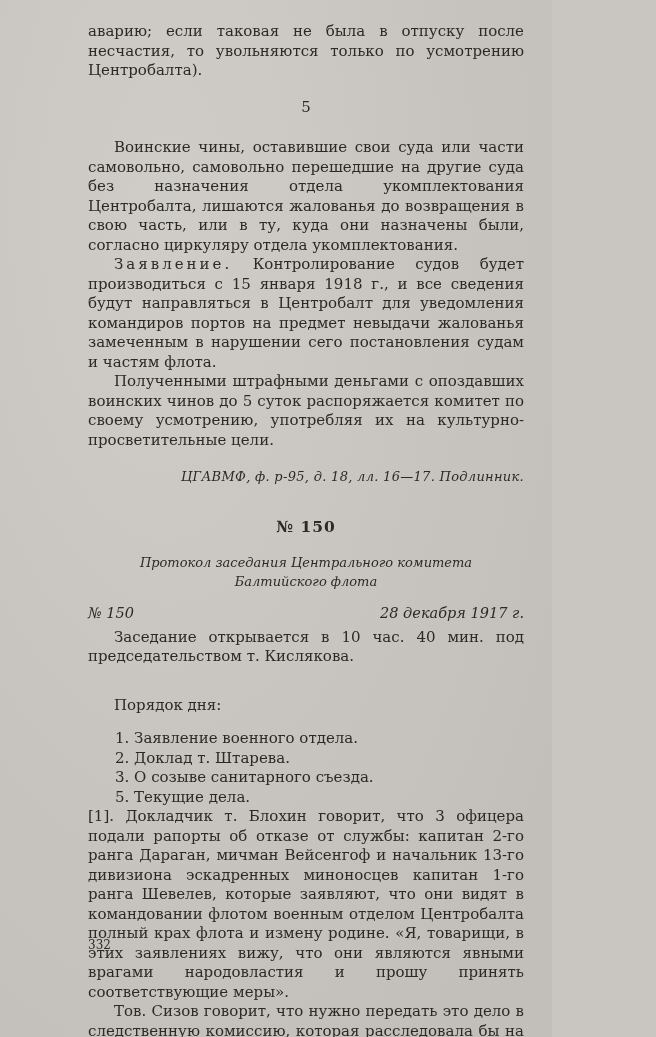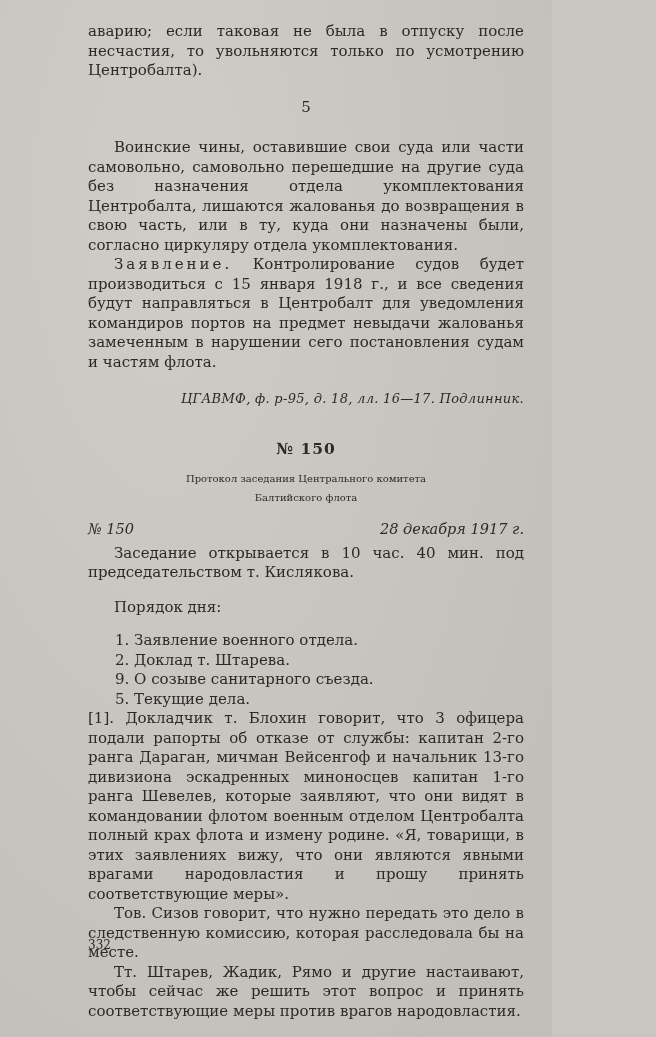--- a/index.html
+++ b/index.html
@@ -44,34 +44,35 @@
     text-align: right;
   }
   .doc-heading {
     margin-top: 30px;
     text-align: center;
     font-weight: bold;
     font-size: 15.5px;
     letter-spacing: 1px;
   }
   .doc-title {
-    margin-top: 11px;
+    margin-top: 17px;
     text-align: center;
-    font-size: 10px;
+    font-style: italic;
+    font-size: 13px;
     line-height: 19px;
   }
   .num-date-row {
     margin-top: 13px;
     display: flex;
     justify-content: space-between;
     font-style: italic;
     font-size: 14.5px;
   }
   .opening { margin-top: 4px; }
-  .agenda-label { margin-top: 15px; text-indent: 26px; }
+  .agenda-label { margin-top: 29px; text-indent: 26px; }
   .agenda { margin-top: 14px; }
   .agenda div { padding-left: 27px; }
   .sect-label { margin-top: 10px; text-indent: 26px; }
   .pagenum {
     position: absolute;
     left: 88px;
     top: 936px;
     font-size: 12px;
   }
 </style>
@@ -81,20 +82,21 @@
 <div class="page">
 
   <p class="just">аварию; если таковая не была в отпуску после несчастия, то увольняются только по усмотрению Центробалта).</p>
 
   <p class="sec-num">5</p>
 
   <p class="just indent">Воинские чины, оставившие свои суда или части самовольно, самовольно перешедшие на другие суда без назначения отдела укомплектования Центробалта, лишаются жалованья до возвращения в свою часть, или в ту, куда они назначены были, согласно циркуляру отдела укомплектования.</p>
 
   <p class="just indent"><span class="note-label">Заявление.</span> <span>Контролирование судов будет производиться с 15 января 1918 г., и все сведения будут направляться в Центробалт для уведомления командиров портов на предмет невыдачи жалованья замеченным в нарушении сего постановления судам и частям флота.</span></p>
 
+  <p class="just indent">Полученными штрафными деньгами с опоздавших воинских чинов до 5 суток распоряжается комитет по своему усмотрению, употребляя их на культурно-просветительные цели.</p>
 
 
   <p class="source">ЦГАВМФ, ф. р-95, д. 18, лл. 16—17. Подлинник.</p>
 
   <p class="doc-heading">№ 150</p>
 
   <div class="doc-title">
     <div>Протокол заседания Центрального комитета</div>
     <div>Балтийского флота</div>
   </div>
@@ -104,21 +106,21 @@
     <span>28 декабря 1917 г.</span>
   </div>
 
   <p class="just indent opening">Заседание открывается в 10 час. 40 мин. под председательством т. Кислякова.</p>
 
   <p class="agenda-label">Порядок дня:</p>
 
   <div class="agenda">
     <div>1. Заявление военного отдела.</div>
     <div>2. Доклад т. Штарева.</div>
-    <div>9. О созыве санитарного съезда.</div>
+    <div>3. О созыве санитарного съезда.</div>
     <div>5. Текущие дела.</div>
   </div>
 
 
   <p class="just">[1]. Докладчик т. Блохин говорит, что 3 офицера подали рапорты об отказе от службы: капитан 2-го ранга Дараган, мичман Вейсенгоф и начальник 13-го дивизиона эскадренных миноносцев капитан 1-го ранга Шевелев, которые заявляют, что они видят в командовании флотом военным отделом Центробалта полный крах флота и измену родине. «Я, товарищи, в этих заявлениях вижу, что они являются явными врагами народовластия и прошу принять соответствующие меры».</p>
 
   <p class="just indent">Тов. Сизов говорит, что нужно передать это дело в следственную комиссию, которая расследовала бы на месте.</p>
 
   <p class="just indent">Тт. Штарев, Жадик, Рямо и другие настаивают, чтобы сейчас же решить этот вопрос и принять соответствующие меры против врагов народовластия.</p>
 

